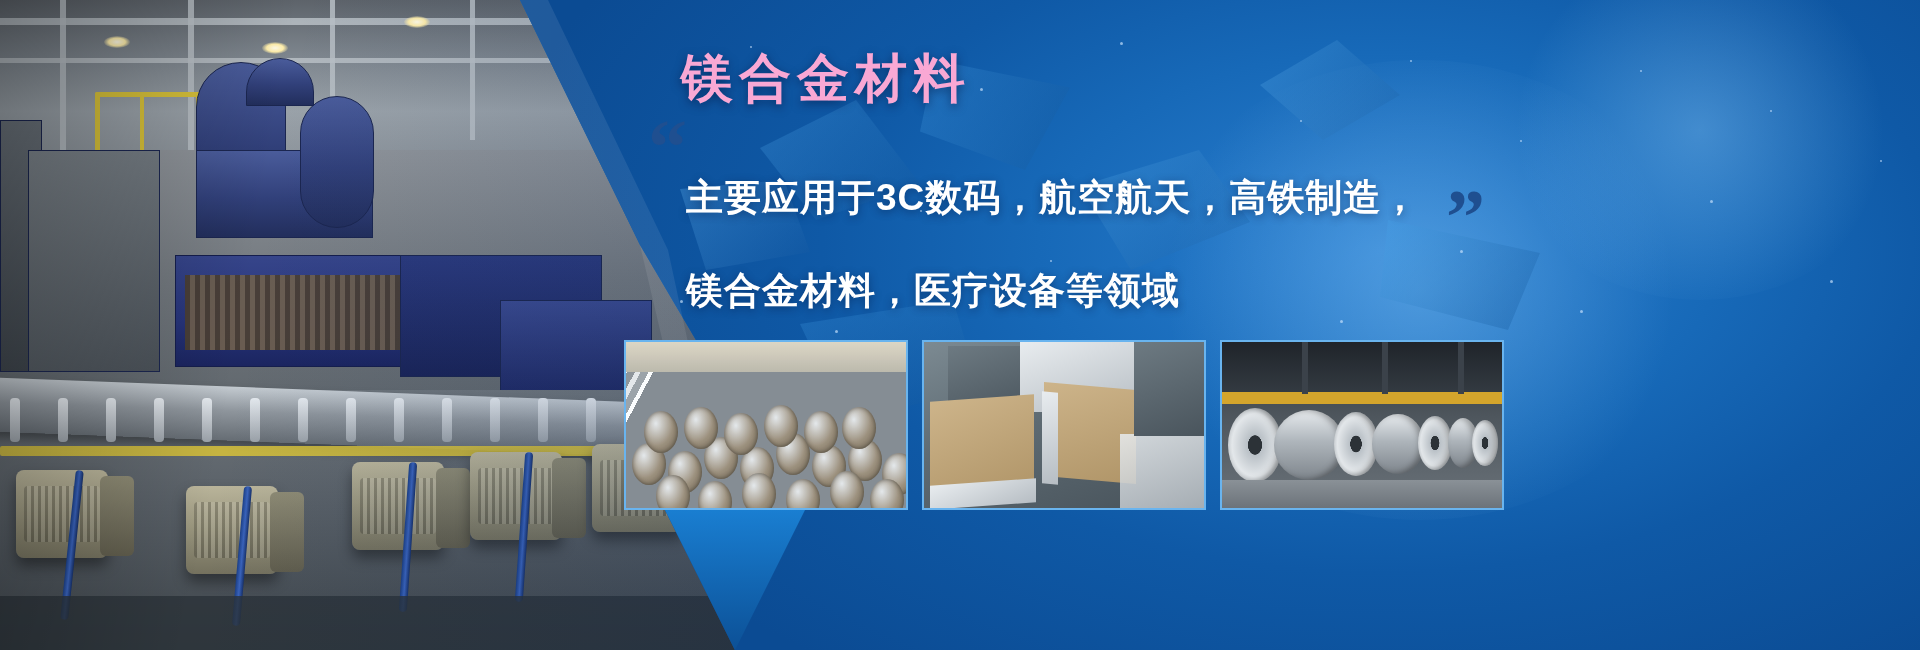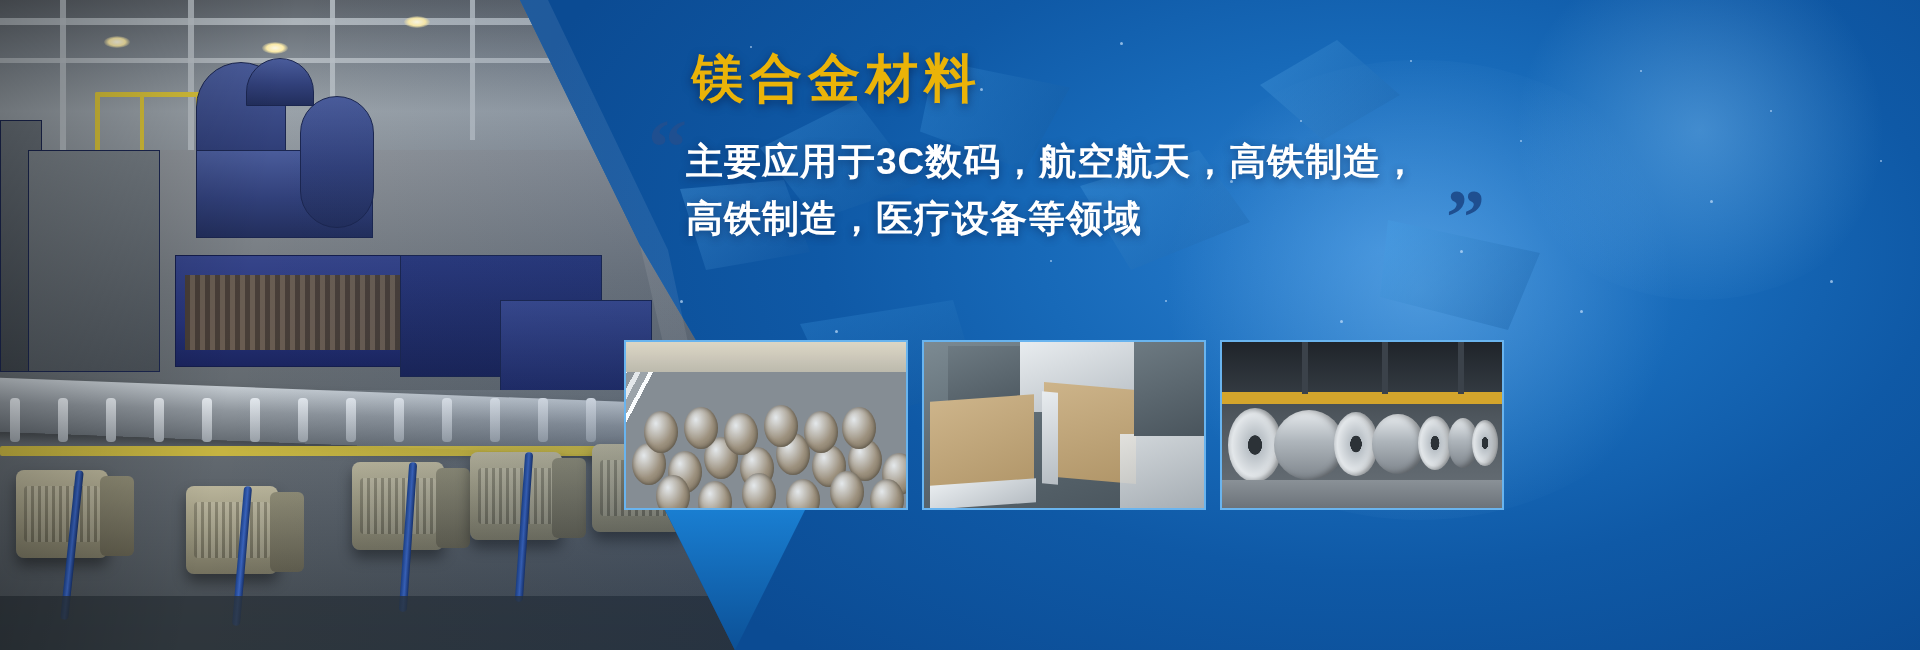--- a/index.html
+++ b/index.html
@@ -119,22 +119,22 @@
   .shard{position:absolute;opacity:.30;}
   .glow{
     position:absolute;border-radius:50%;
     background:radial-gradient(circle,rgba(150,210,255,.35) 0%,rgba(150,210,255,0) 70%);
   }
 
   
   .content{position:absolute;left:676px;top:0;width:1240px;height:650px;}
 
   .title{
-    position:absolute;left:16px;top:44px;
-    font-size:52px;font-weight:bold;color:#eab308;
+    position:absolute;left:5px;top:44px;
+    font-size:52px;font-weight:bold;color:#f9a8d4;
     letter-spacing:6px;
     text-shadow:0 3px 10px rgba(0,20,60,.55);
     white-space:nowrap;
     text-align:center;
   }
 
   .quote-open,.quote-close{
     position:absolute;color:#1f4f90;font-weight:bold;
     font-size:78px;line-height:1;
     font-family:"Liberation Serif","DejaVu Serif",serif;
@@ -142,21 +142,21 @@
   }
   .quote-open{left:-28px;top:108px;}
   .quote-close{left:770px;top:178px;}
 
   .lead{
     position:absolute;left:10px;top:133px;width:780px;
     color:#ffffff;font-weight:bold;font-size:37px;line-height:57px;
     letter-spacing:1px;
     text-shadow:0 2px 8px rgba(0,20,60,.45);
   }
-  .lead div{white-space:nowrap;}
+  .lead div{white-space:nowrap;margin-top:36px;}
 
   .subline{
     position:absolute;left:10px;top:272px;
     color:#e9f3ff;font-size:23px;letter-spacing:1.5px;
     white-space:nowrap;
     text-shadow:0 1px 5px rgba(0,20,60,.45);
   }
 
   
   .thumbs{position:absolute;left:624px;top:340px;width:1290px;height:180px;display:flex;gap:14px;}
@@ -332,21 +332,21 @@
 
   <div class="content">
 
     <div class="title">镁合金材料</div>
 
     <div class="quote-open">“</div>
     <div class="quote-close">”</div>
 
     <div class="lead">
       <div>主要应用于3C数码，航空航天，高铁制造，</div>
-      <div>高铁制造，医疗设备等领域</div>
+      <div>镁合金材料，医疗设备等领域</div>
     </div>
 
   </div>
 
   <div class="thumbs">
 
     <div class="thumb">
       <div class="inner t1">
         <div class="t1-top"></div>
         <div class="t1-ends">

